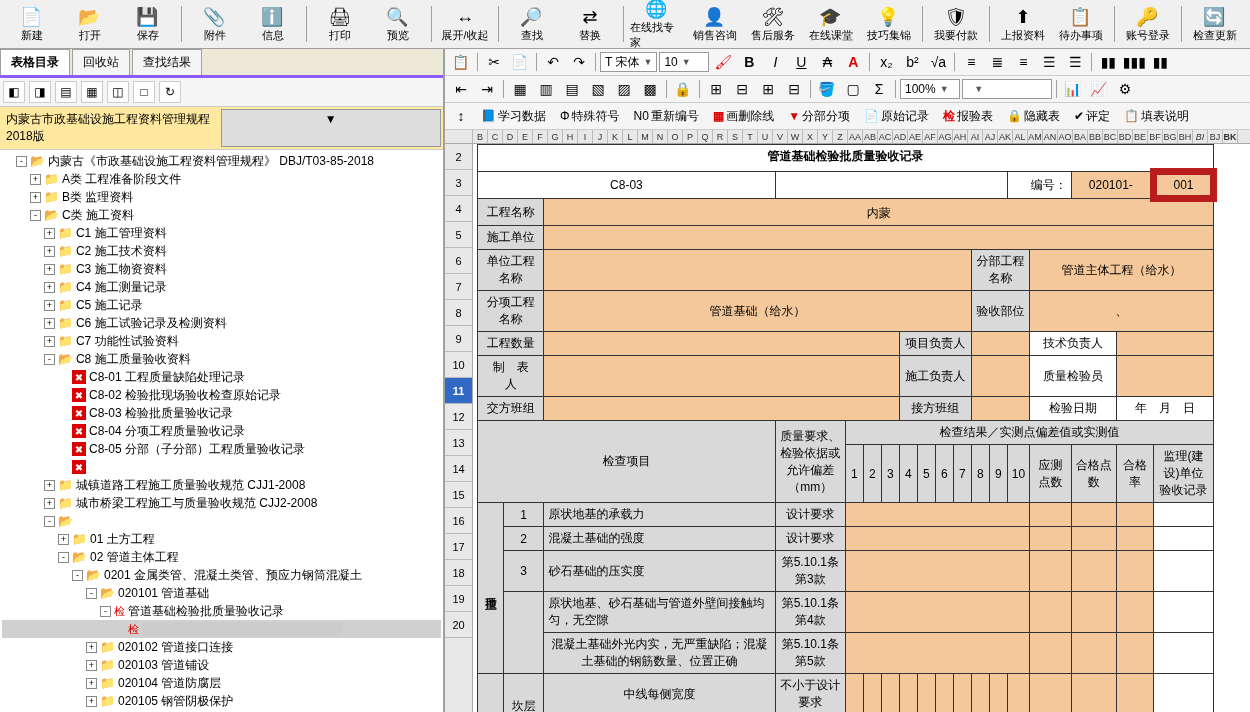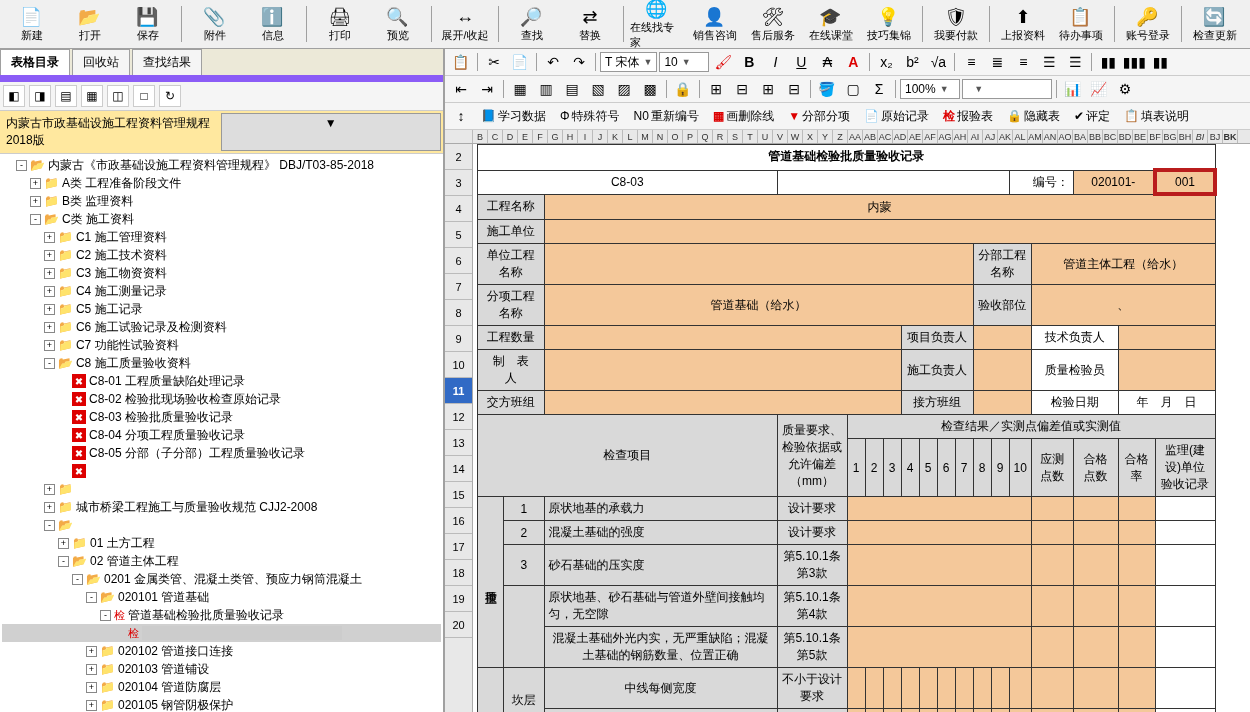--- a/index.html
+++ b/index.html
@@ -4,21 +4,21 @@
 <style>
 * { margin: 0; padding: 0; box-sizing: border-box; font-family: "Microsoft YaHei", "SimSun", sans-serif; }
 body { background: #d4d0c8; width: 1250px; height: 712px; overflow: hidden; font-size: 12px; }
 .toolbar-main { display: flex; background: #f0f0f0; border-bottom: 1px solid #a0a0a0; padding: 2px 4px; gap: 2px; }
 .tb-btn { display: flex; flex-direction: column; align-items: center; justify-content: center; width: 56px; height: 44px; cursor: pointer; border: 1px solid transparent; }
 .tb-icon { font-size: 18px; height: 22px; display: flex; align-items: center; }
 .tb-label { font-size: 11px; }
 .tb-sep { width: 1px; background: #a0a0a0; margin: 4px 3px; }
 .main-area { display: flex; height: calc(100% - 48px); }
 .left-panel { width: 445px; background: #fff; border-right: 2px solid #a0a0a0; display: flex; flex-direction: column; }
-.tabs { display: flex; background: #ece9d8; border-bottom: 7px solid #8b5cf6; font-size: 12px; }
+.tabs { display: flex; background: #ece9d8; border-bottom: 3px solid #8b5cf6; font-size: 12px; }
 .tab { padding: 4px 10px; border: 1px solid #a0a0a0; border-bottom: none; background: #f5f5f5; cursor: pointer; margin-right: 2px; }
 .tab.active { background: #fff; font-weight: bold; }
 .tree-toolbar { display: flex; gap: 4px; padding: 3px; border-bottom: 1px solid #ccc; background: #f5f5f5; }
 .tt-btn { width: 22px; height: 22px; border: 1px solid #ccc; background: #fff; display: flex; align-items: center; justify-content: center; cursor: pointer; font-size: 12px; }
 .tree-header-sel { padding: 2px; border-bottom: 1px solid #ccc; background: #ffe89f; display: flex; }
 .tree-header-sel span { flex: 1; padding: 2px 4px; font-size: 12px; }
 .drop-btn { width: 16px; background: #ddd; border: 1px solid #999; cursor: pointer; text-align: center; font-size: 10px; }
 .tree { flex: 1; overflow: auto; padding: 2px; font-size: 12px; background: #fff; color: #000; }
 .tree-node { display: flex; align-items: center; height: 18px; white-space: nowrap; cursor: pointer; }
 .exp { width: 11px; height: 11px; border: 1px solid #888; display: inline-flex; align-items: center; justify-content: center; font-size: 9px; line-height: 1; margin-right: 3px; background: #fff; }
@@ -254,20 +254,21 @@
           <span class="redx">✖</span>
           <span>C8-05 分部（子分部）工程质量验收记录</span>
         </div>
         <div class="tree-node ind4">
           <span class="noexp"></span>
           <span class="redx">✖</span>
         </div>
         <div class="tree-node ind3">
           <span class="exp">+</span>
           <span class="folder">📁</span>
+          <span>城镇道路工程施工质量验收规范 CJJ1-2008</span>
         </div>
         <div class="tree-node ind3">
           <span class="exp">+</span>
           <span class="folder">📁</span>
           <span>城市桥梁工程施工与质量验收规范 CJJ2-2008</span>
         </div>
         <div class="tree-node ind3">
           <span class="exp">-</span>
           <span class="folder-open">📂</span>
         </div>
@@ -540,21 +541,21 @@
         <table class="doc">
           <tbody>
               <tr class="title-row">
                 <td colspan="18">管道基础检验批质量验收记录</td>
               </tr>
           <tr class="no-border">
             <td colspan="3">C8-03</td>
             <td colspan="10"></td>
             <td colspan="2" style="text-align:right">编号：</td>
             <td colspan="2" class="peach" style="border:1px solid #333">020101-</td>
-            <td class="peach" style="border:4px solid #b91c1c">001</td>
+            <td class="peach" style="border:7px solid #b91c1c">001</td>
           </tr>
           <tr>
                 <td colspan="2" class="gray-fill">工程名称</td>
                 <td colspan="16" class="peach">内蒙</td>
               </tr>
           <tr>
                 <td colspan="2" class="gray-fill">施工单位</td>
                 <td colspan="16" class="peach"></td>
               </tr>
           <tr>

